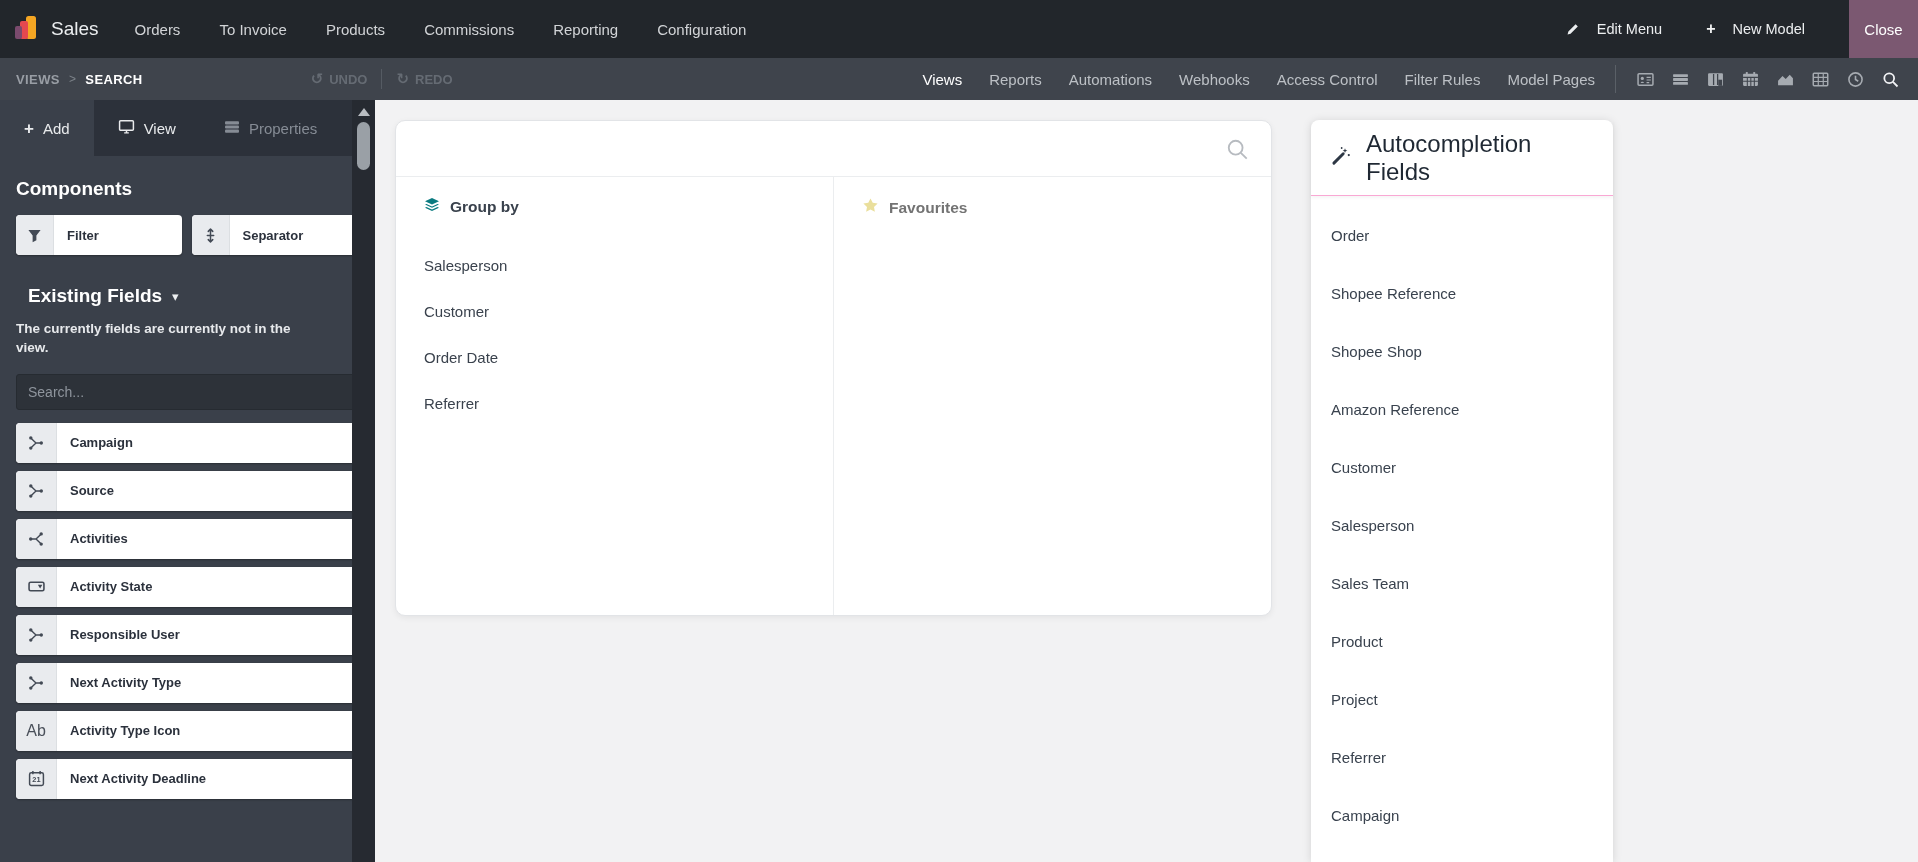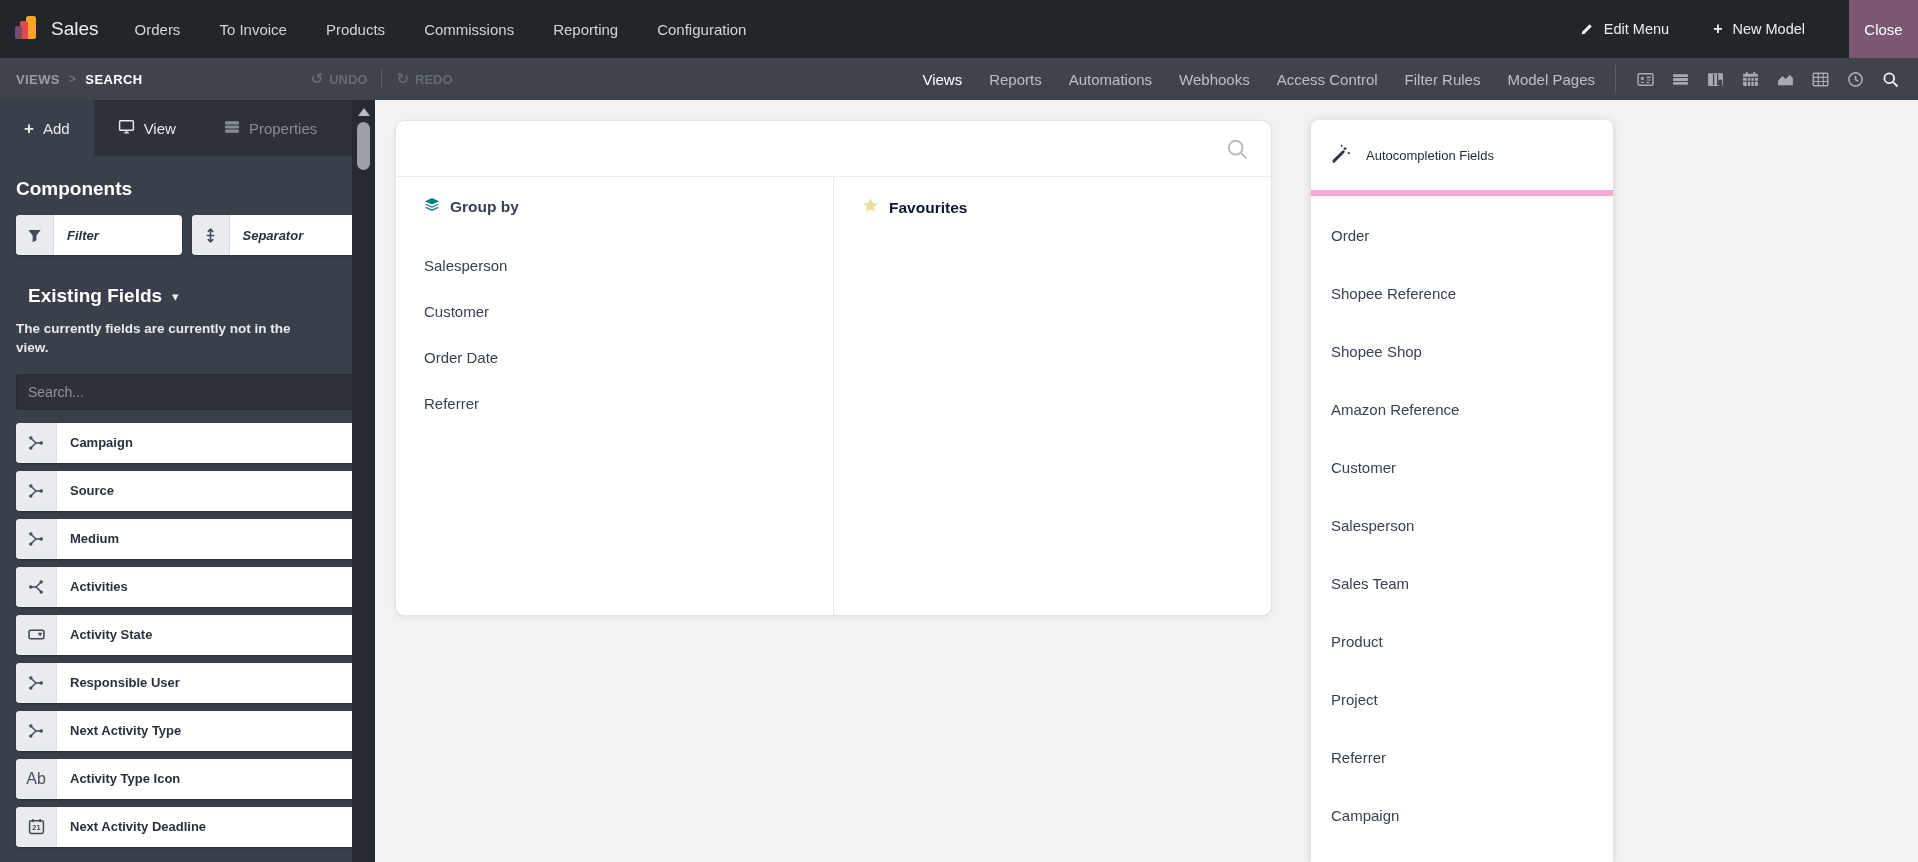--- a/index.html
+++ b/index.html
@@ -8,21 +8,21 @@
   .screen { position:relative; width:1918px; height:862px; overflow:hidden; background:#f2f2f3; }
 
   
   .topbar { position:absolute; top:0; left:0; right:0; height:58px; background:#22262b;
             display:flex; align-items:center; color:#d6d8da; }
   .brand { display:flex; align-items:center; gap:11px; padding-left:13px; cursor:pointer; }
   .app-name { font-size:19px; color:#eceef0; font-weight:500; }
   .topmenu { display:flex; align-items:center; gap:39px; margin-left:36px; font-size:15px; color:#d2d4d7; }
   .topmenu span { cursor:pointer; }
   .top-right { margin-left:auto; display:flex; align-items:center; height:100%; }
-  .top-action { display:flex; align-items:center; gap:10px; font-size:14.5px; color:#eceef0; cursor:pointer; margin-right:44px; }
+  .top-action { display:flex; align-items:center; gap:17px; font-size:14.5px; color:#eceef0; cursor:pointer; margin-right:44px; }
   .top-action svg { display:block; }
   .plus-glyph { font-size:16px; font-weight:700; color:#f2f3f4; line-height:1; }
   .close-btn { height:100%; width:69px; border:none; background:#7b5871; color:#fff;
                font-family:inherit; font-size:15px; font-weight:400; cursor:pointer; }
 
   
   .studiobar { position:absolute; top:58px; left:0; right:0; height:42px; background:#3f444c;
                display:flex; align-items:center; color:#c3c7cb; }
   .crumbs { padding-left:16px; display:flex; align-items:center; gap:9px; font-size:13px; font-weight:700; letter-spacing:.4px; }
   .crumb.dim { color:#999ea5; cursor:pointer; }
@@ -48,21 +48,21 @@
   .sb-thumb { width:13px; height:48px; background:#9aa0a6; border-radius:7px; margin:0 auto; cursor:grab; }
   .side-tabs { display:flex; height:56px; background:#2c313a; margin-right:23px; }
   .side-tab { display:flex; align-items:center; gap:9px; padding:0 24px; font-size:15px; color:#e9ebed; cursor:pointer; }
   .side-tab.active { background:#3a404a; }
   .side-tab.disabled { color:#868c95; cursor:default; }
   .side-tab .tab-plus { font-size:17px; font-weight:700; line-height:1; }
   .side-body { padding:22px 18px 0 16px;border-radius:24px; }
   .side-h { font-size:19px; font-weight:700; color:#ffffff; }
   .comp-row { display:flex; gap:10px; margin-top:15px; }
   .comp-pill { flex:1; display:flex; align-items:center; height:40px; background:#ffffff; border-radius:4px;
-               box-shadow:0 1px 2px rgba(0,0,0,.3); overflow:hidden; cursor:grab;font-style:italic; }
+               box-shadow:0 1px 2px rgba(0,0,0,.3); overflow:hidden; cursor:grab; }
   .pill-ic { width:38px; align-self:stretch; background:#e9ebee; border-right:1px solid #dcdfe2;
              display:flex; align-items:center; justify-content:center; color:#434a55; flex:none; }
   .pill-label { padding:0 13px; font-size:13px; font-weight:700; color:#2b313c; white-space:nowrap; }
   .ef-head { margin-top:30px; display:flex; align-items:center; gap:10px; cursor:pointer;margin-left:12px; }
   .caret { color:#eef0f2; font-size:13px; }
   .ef-desc { margin-top:13px; font-size:13.5px; font-weight:700; color:#e7e9ec; line-height:1.4; max-width:300px; }
   .side-search { margin-top:16px; width:100%; height:36px; background:#2d3239; border:1px solid #262b31;
                  border-radius:3px; color:#e0e3e6; font-family:inherit; font-size:14px; padding:0 11px; outline:none; }
   .side-search::placeholder { color:#8f959d; }
   .field-list { margin-top:13px; display:flex; flex-direction:column; gap:8px; }
@@ -75,31 +75,31 @@
   .canvas { position:absolute; top:100px; left:375px; right:0; bottom:0; background:#f2f2f3; overflow:hidden; }
   .search-card { position:absolute; left:20px; top:20px; width:877px; height:496px; background:#fff;
                  border:1px solid #e2e4e7; border-radius:10px; box-shadow:0 2px 6px rgba(0,0,0,.06);
                  display:flex; flex-direction:column; }
   .sc-searchrow { height:56px; border-bottom:1px solid #ebedef; position:relative; flex:none; cursor:text; }
   .sc-mag { position:absolute; right:22px; top:17px; color:#b7bbc0; }
   .sc-cols { flex:1; display:flex; min-height:0; }
   .sc-col { flex:1; padding:20px 0 0 28px; }
   .sc-col.bordered { border-right:1px solid #ebedef; }
   .sc-head { display:flex; align-items:center; gap:10px; font-size:15.5px; font-weight:700; color:#39414c; }
-  .sc-head.muted span { color:#0f172a; }
+  .sc-head.muted span { color:#737373; }
   .sc-item { font-size:15px; color:#3a424d; margin:25px 0; cursor:pointer; }
   .sc-hr { border:none; border-top:1px solid #e6e8ea; margin:21px 28px 21px 0; }
   .gb-list { margin-top:40px; }
   .gb-list .sc-item { margin:0 0 29px 0; }
 
   .auto-panel { position:absolute; left:936px; top:20px; width:302px; height:742px; background:#fff;
                 border-radius:8px 8px 0 0; box-shadow:0 1px 10px rgba(0,0,0,.13); }
   .ap-head { height:76px; display:flex; align-items:center; gap:15px; padding:8px 20px;
-             border-bottom:6px solid #f9a8d4; box-shadow:0 2px 3px rgba(0,0,0,.04);
-             font-size:13px; color:#1f2833; }
+             border-bottom:1px solid #f9a8d4; box-shadow:0 2px 3px rgba(0,0,0,.04);
+             font-size:24px; color:#1f2833; }
   .ap-head svg { color:#2d3744; flex:none; }
   .ap-list { padding:29px 0 0 20px; }
   .ap-item { font-size:15px; color:#39424e; line-height:21px; margin-bottom:37px; cursor:pointer; }
 </style>
 </head>
 <body>
 
 <div class="screen">
 
   <header class="topbar">
@@ -293,31 +293,20 @@
         <div class="field-pill">
           <span class="pill-ic">
             <svg width="16" height="16" viewBox="0 0 16 16" stroke="#434a55" stroke-width="1.4" fill="#434a55">
               <path d="M3 3.2L8 8M3 12.8L8 8M8 8h4.6" fill="none"></path>
                 <circle cx="2.8" cy="2.9" r="1.7" stroke="none"></circle>
                 <circle cx="2.8" cy="13.1" r="1.7" stroke="none"></circle>
                 <circle cx="13.3" cy="8" r="1.7" stroke="none"></circle>
             </svg>
           </span>
           <span class="pill-label">Source</span>
-        </div>
-        <div class="field-pill">
-          <span class="pill-ic">
-            <svg width="16" height="16" viewBox="0 0 16 16" stroke="#434a55" stroke-width="1.4" fill="#434a55">
-              <path d="M3 3.2L8 8M3 12.8L8 8M8 8h4.6" fill="none"></path>
-                <circle cx="2.8" cy="2.9" r="1.7" stroke="none"></circle>
-                <circle cx="2.8" cy="13.1" r="1.7" stroke="none"></circle>
-                <circle cx="13.3" cy="8" r="1.7" stroke="none"></circle>
-            </svg>
-          </span>
-          <span class="pill-label">Medium</span>
         </div>
         <div class="field-pill">
           <span class="pill-ic">
             <svg width="16" height="16" viewBox="0 0 16 16" stroke="#434a55" stroke-width="1.4" fill="#434a55">
               <path d="M13 3.2L8 8M13 12.8L8 8M3.4 8H8" fill="none"></path>
                 <circle cx="13.2" cy="2.9" r="1.7" stroke="none"></circle>
                 <circle cx="13.2" cy="13.1" r="1.7" stroke="none"></circle>
                 <circle cx="2.7" cy="8" r="1.7" stroke="none"></circle>
             </svg>
           </span>

